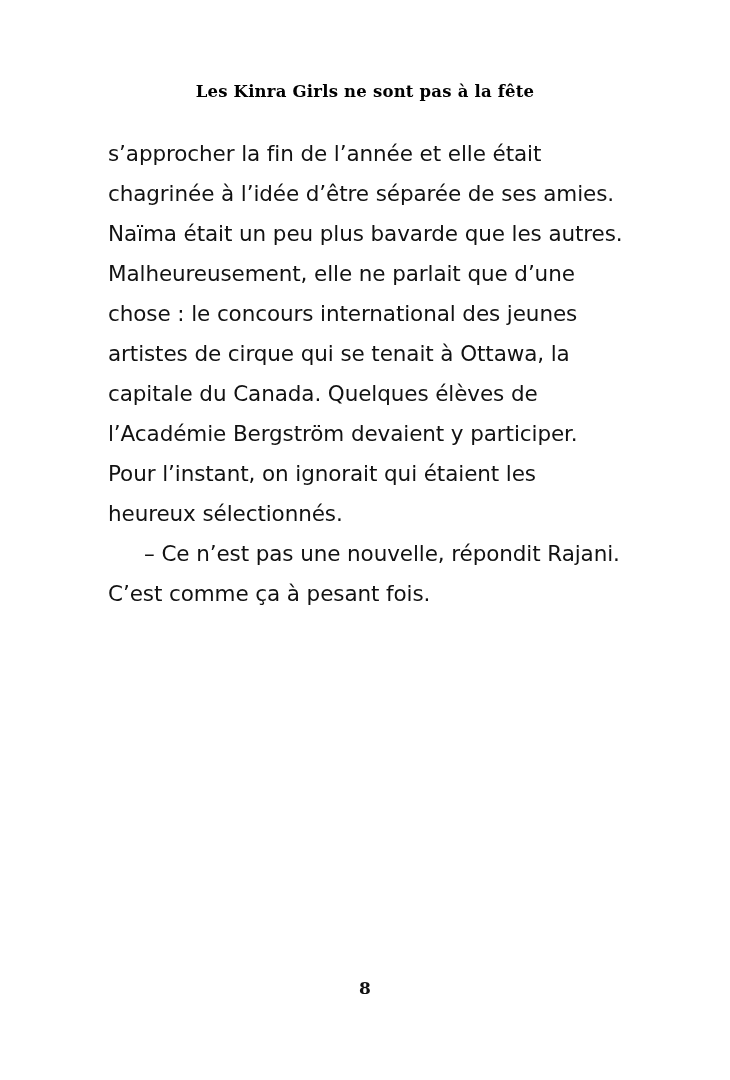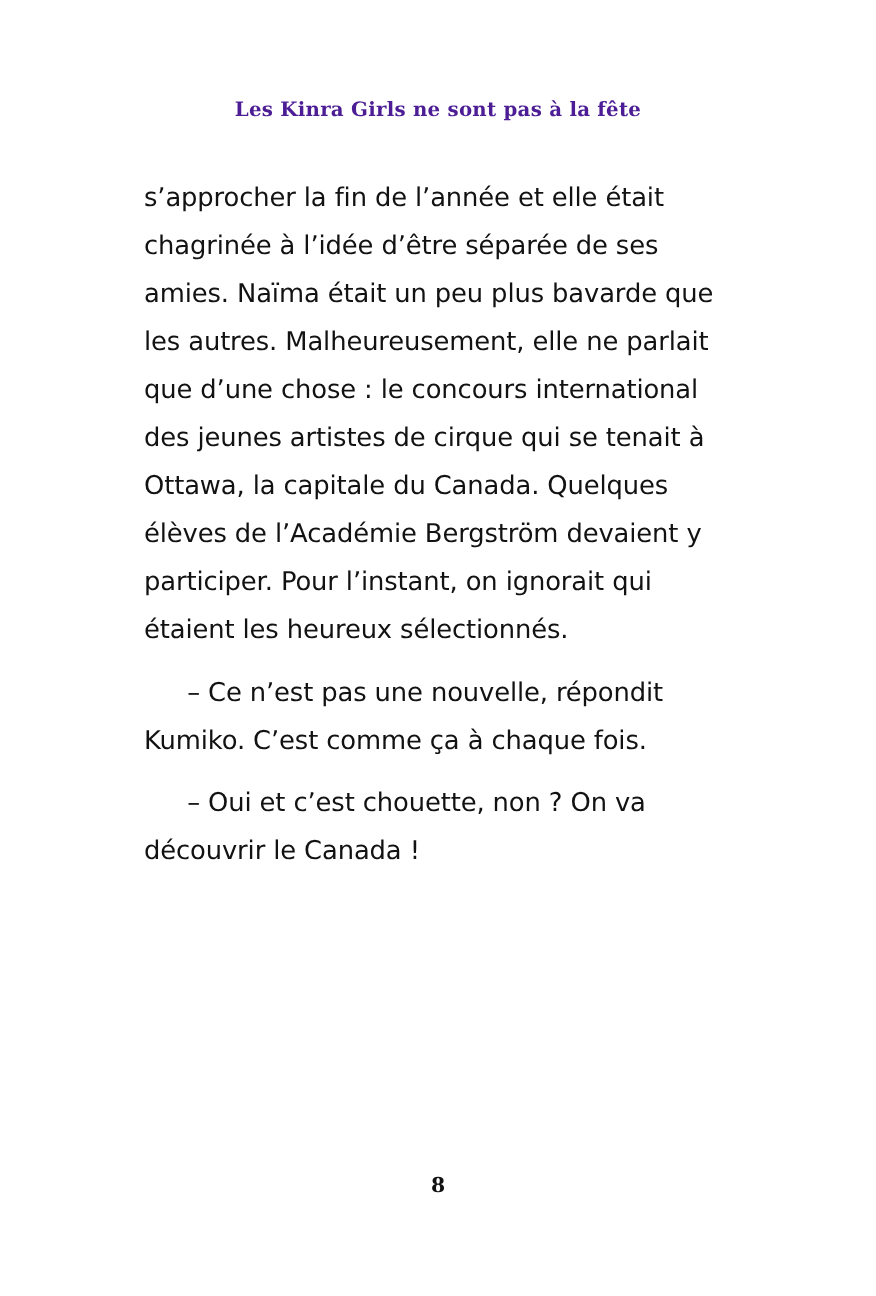--- a/index.html
+++ b/index.html
@@ -23,35 +23,35 @@
   .running-head {
     position: absolute;
     top: 82px;
     left: 0;
     width: 730px;
     text-align: center;
     font-family: "DejaVu Serif", serif;
     font-weight: 700;
     font-size: 16.5px;
     letter-spacing: 0.2px;
-    color: #4c1d95;
+    color: #000000;
   }
   .body-text {
     position: absolute;
     top: 134px;
     left: 108px;
     width: 520px;
     font-size: 21.5px;
     line-height: 40px;
     color: #121212;
     text-align: left;
     letter-spacing: -0.1px;
   }
   .para {
-    margin: 12px;
+    margin: 0;
   }
   .para.indent {
     text-indent: 36px;
   }
   .folio {
     position: absolute;
     top: 978px;
     left: 0;
     width: 730px;
     text-align: center;
@@ -63,19 +63,18 @@
 </style>
 </head>
 <body>
 
 <div class="page">
 
   <div class="running-head">Les Kinra Girls ne sont pas à la fête</div>
 
   <div class="body-text">
     <p class="para">s’approcher la fin de l’année et elle était chagrinée à l’idée d’être séparée de ses amies. Naïma était un peu plus bavarde que les autres. Malheureusement, elle ne parlait que d’une chose : le concours international des jeunes artistes de cirque qui se tenait à Ottawa, la capitale du Canada. Quelques élèves de l’Académie Bergström devaient y participer. Pour l’instant, on ignorait qui étaient les heureux sélectionnés.</p>
-    <p class="para indent">– Ce n’est pas une nouvelle, répondit Kumiko. C’est comme ça à chaque fois.</p>
-    <p class="para indent">– Oui et c’est chouette, non ? On va découvrir le Canada !</p>
+    <p class="para indent">– Ce n’est pas une nouvelle, répondit Rajani. C’est comme ça à pesant fois.</p>
   </div>
 
   <div class="folio">8</div>
 
 </div>
 
 </body></html>

